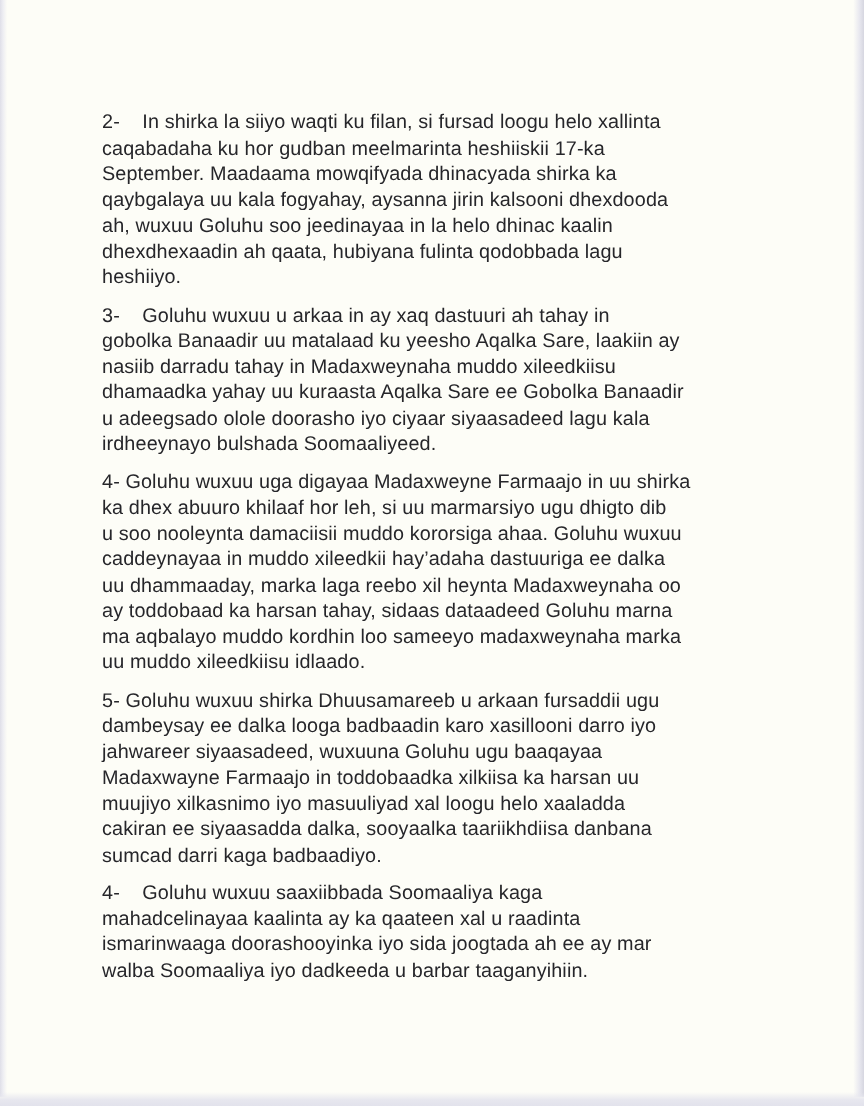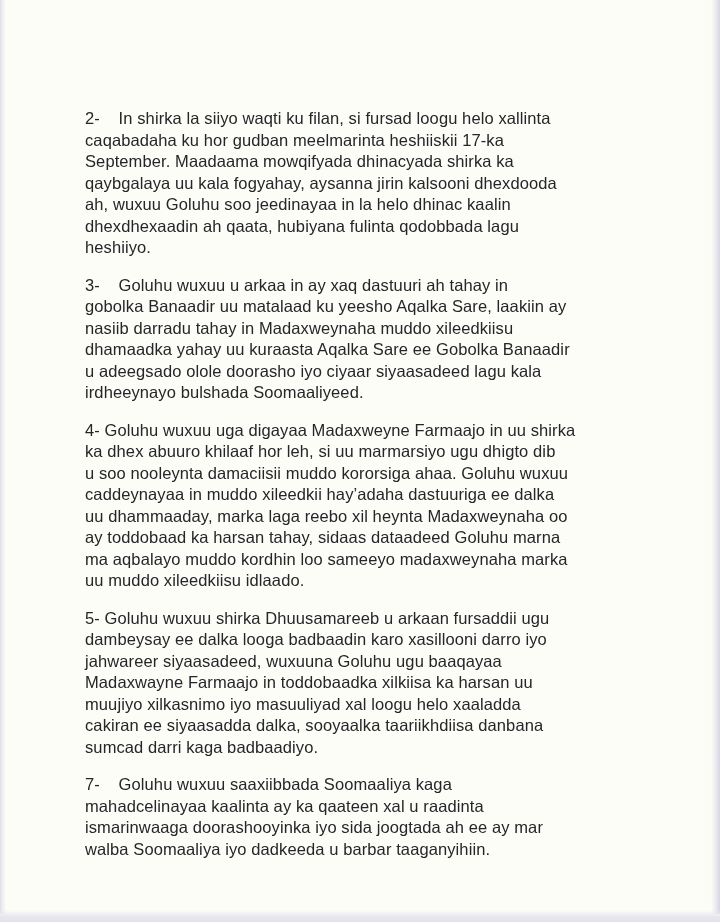--- a/index.html
+++ b/index.html
@@ -18,21 +18,21 @@
     position: absolute;
     left: 85px;
     top: 92px;
     width: 622px;
     font-family: "Liberation Sans", "DejaVu Sans", sans-serif;
     font-size: 16.5px;
     line-height: 21.5px;
     color: #26262a;
   }
   .para {
-    margin: 16px 0 10px 0;
+    margin: 0 0 10px 0;
     white-space: pre;          
     letter-spacing: 0.1px;
   }
   .edge-left {
     position: absolute;
     left: 0; top: 0; bottom: 8px;
     width: 6px;
     background: linear-gradient(to right, #dfdfe8 0%, #ededf2 40%, rgba(255,255,255,0) 100%);
   }
   .edge-right {
@@ -74,21 +74,21 @@
 ay toddobaad ka harsan tahay, sidaas dataadeed Goluhu marna
 ma aqbalayo muddo kordhin loo sameeyo madaxweynaha marka
 uu muddo xileedkiisu idlaado.</p>
     <p class="para">5- Goluhu wuxuu shirka Dhuusamareeb u arkaan fursaddii ugu
 dambeysay ee dalka looga badbaadin karo xasillooni darro iyo
 jahwareer siyaasadeed, wuxuuna Goluhu ugu baaqayaa
 Madaxwayne Farmaajo in toddobaadka xilkiisa ka harsan uu
 muujiyo xilkasnimo iyo masuuliyad xal loogu helo xaaladda
 cakiran ee siyaasadda dalka, sooyaalka taariikhdiisa danbana
 sumcad darri kaga badbaadiyo.</p>
-    <p class="para">7-    Goluhu wuxuu saaxiibbada Soomaaliya kaga
+    <p class="para">4-    Goluhu wuxuu saaxiibbada Soomaaliya kaga
 mahadcelinayaa kaalinta ay ka qaateen xal u raadinta
 ismarinwaaga doorashooyinka iyo sida joogtada ah ee ay mar
 walba Soomaaliya iyo dadkeeda u barbar taaganyihiin.</p>
   </div>
   <div class="edge-left"></div>
   <div class="edge-right"></div>
   <div class="edge-bottom"></div>
 </div>
 
 </body></html>

